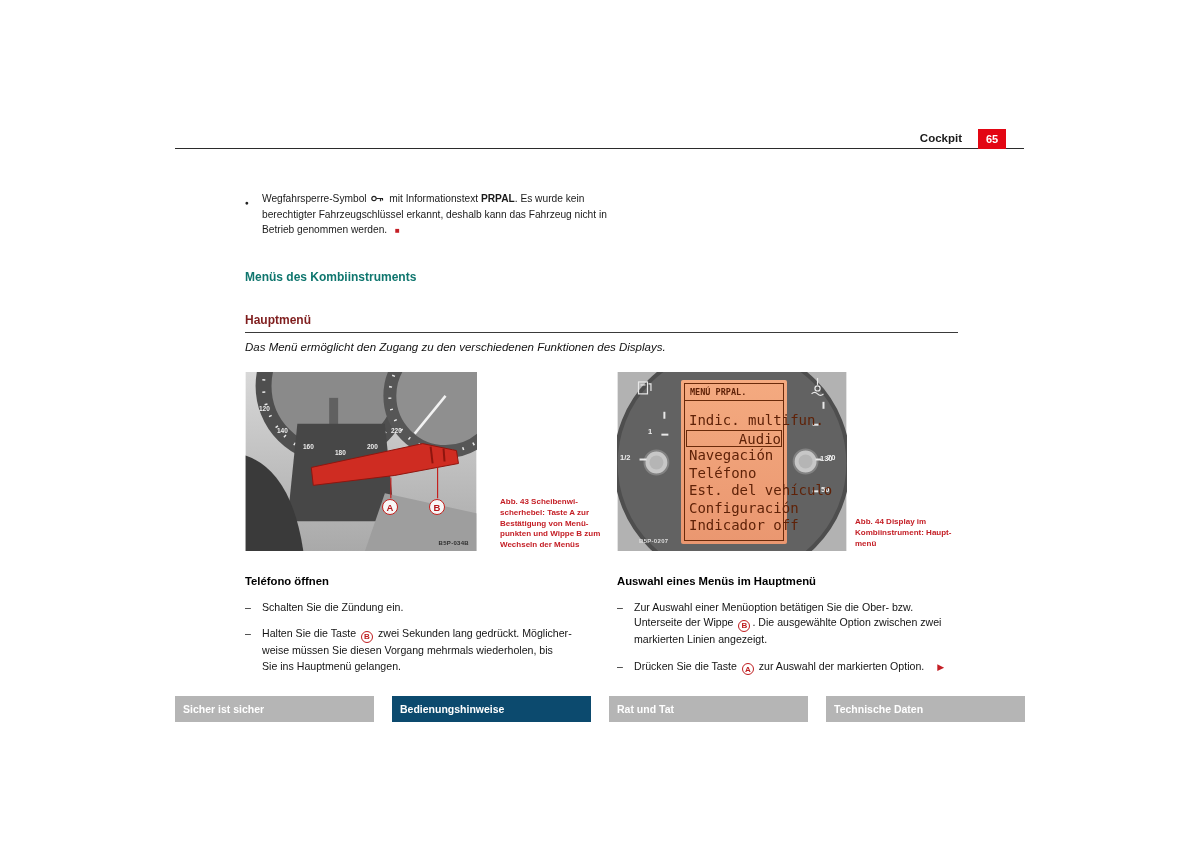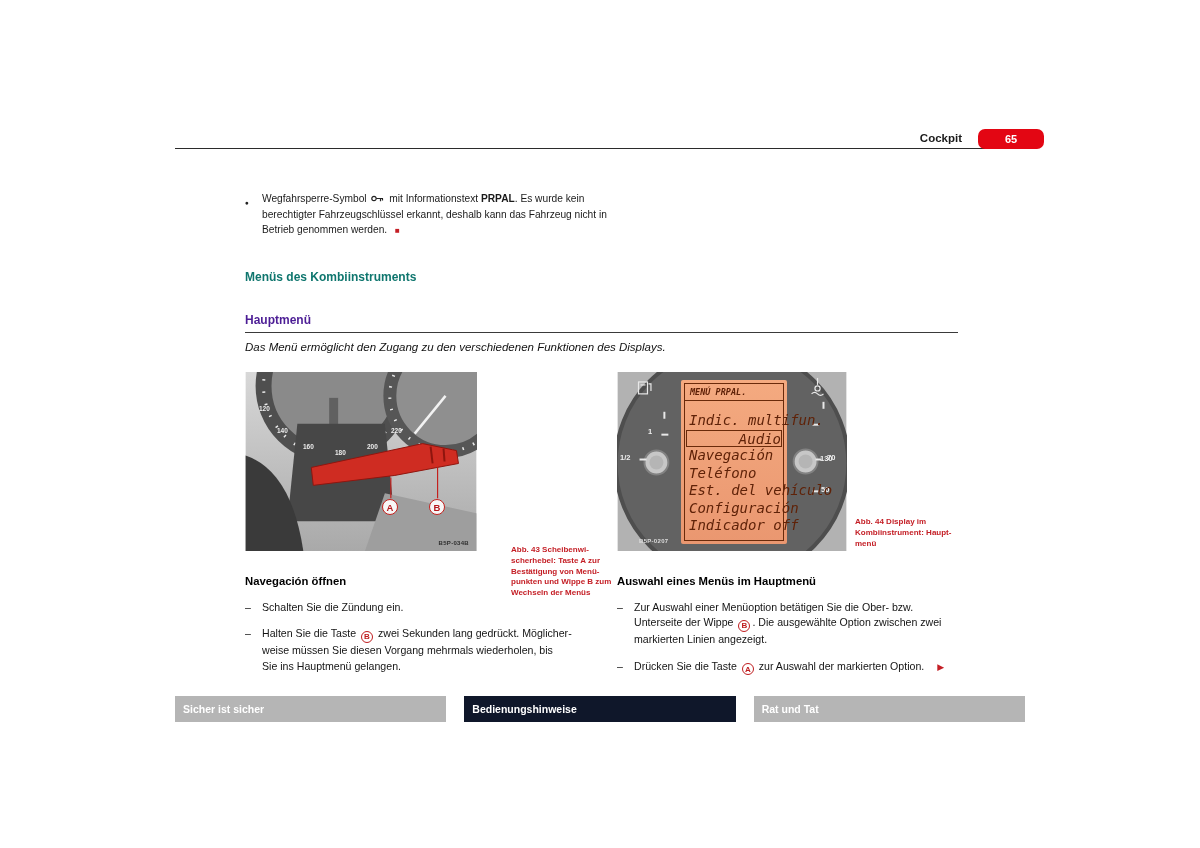--- a/index.html
+++ b/index.html
@@ -4,35 +4,35 @@
 <style>
   * { margin:0; padding:0; box-sizing:border-box; }
   html,body { background:#ffffff; }
   body { font-family:"Liberation Sans", sans-serif; }
   .page { position:relative; width:1200px; height:848px; background:#fff; overflow:hidden; }
 
   
   .header-rule { position:absolute; left:175px; top:148px; width:849px; height:1px; background:#2b2b2b; }
   .header-label { position:absolute; top:132px; left:872px; width:90px; text-align:right;
                   font-weight:bold; font-size:11.5px; color:#1a1a1a; }
-  .page-num { position:absolute; left:978px; top:129px; width:66px; height:20px; background:#e30613;
+  .page-num { position:absolute; left:978px; top:129px; width:28px; height:20px; background:#e30613;
               color:#fff; display:flex; align-items:center; justify-content:center;
-              font-size:11px; font-weight:bold;border-radius:7px; }
+              font-size:11px; font-weight:bold; }
 
   
   .note { position:absolute; left:245px; top:191px; width:420px; display:flex;
           font-size:10.2px; line-height:15px; color:#1a1a1a; }
   .dot { width:17px; flex:none; font-size:6.5px; padding-top:4px; color:#222; }
   .imm-icon { display:inline-block; vertical-align:-1px; margin:0 2px; }
   .end-square { color:#c41e25; font-size:8px; margin-left:5px; }
 
   
   .title { position:absolute; left:245px; top:270px; font-size:12px; font-weight:bold; color:#0f766e; }
   .subhead { position:absolute; left:245px; top:313px; width:713px; border-bottom:1px solid #3a3a3a; padding-bottom:5px; }
-  .subhead h2 { font-size:12px; font-weight:bold; color:#4c1d95; }
+  .subhead h2 { font-size:12px; font-weight:bold; color:#7f1d1d; }
   .intro { position:absolute; left:245px; top:341px; font-size:11.5px; font-style:italic; color:#111; }
 
   
   .fig { position:absolute; top:372px; height:179px; overflow:hidden; }
   .fig43 { left:245px; width:232px; }
   .fig44 { left:617px; width:230px; }
   .fig svg.decor { position:absolute; left:0; top:0; width:100%; height:100%; }
 
   .g43n { position:absolute; color:#ececec; font-size:6.5px; font-weight:bold; }
   .n1{left:14px;top:33px} .n2{left:32px;top:55px} .n3{left:58px;top:71px}
@@ -46,49 +46,49 @@
   .figcode { position:absolute; font-size:6px; letter-spacing:0.3px; font-weight:bold; }
   .code43 { right:8px; bottom:5px; color:#2e2e2e; }
   .code44 { left:22px; bottom:7px; color:#dcdcdc; }
 
   .fuel, .temp { position:absolute; color:#efefef; font-size:7.5px; font-weight:bold; }
   .fuel.full { left:31px; top:55px; } .fuel.half { left:3px; top:81px; }
   .temp.t130 { left:203px; top:46px;margin-top:36px; } .temp.t90 { left:210px; top:81px; } .temp.t50 { left:204px; top:113px; }
 
   .lcd { position:absolute; left:64px; top:8px; width:106px; height:164px;
          background:linear-gradient(180deg,#f4aa80,#ea9770); border-radius:2px;
-         font-family:"DejaVu Sans Mono", monospace; color:#5f2208;font-style:italic; }
+         font-family:"DejaVu Sans Mono", monospace; color:#5f2208; }
   .lcd-frame { position:absolute; left:3px; top:3px; right:3px; bottom:3px; border:1px solid #6a2a0a; }
   .lcd-title { height:17px; line-height:17px; padding-left:5px; font-size:8.5px; font-weight:bold;
                border-bottom:1px solid #6a2a0a; white-space:nowrap; }
   .lcd-items { margin-top:11px; }
   .lcd-item { height:17.5px; line-height:17.5px; padding-left:4px; font-size:14px; white-space:nowrap; }
   .lcd-item.selected { border:1px solid #6a2a0a; margin:0 1px; padding-left:3px;text-align:right; }
 
   .figcap { position:absolute; color:#c41e25; font-size:8px; font-weight:bold; line-height:10.8px; white-space:pre-line; }
-  .cap43 { left:511px; top:497px; width:112px;margin-top:48px; }
+  .cap43 { left:500px; top:497px; width:112px; }
   .cap44 { left:855px; top:517px; width:118px; }
 
   
   .col { position:absolute; top:574px; width:352px; font-size:10.6px; line-height:15.6px; color:#141414; }
   .col-left { left:245px; } .col-right { left:617px; }
   .col h3 { font-size:11.3px; font-weight:bold; color:#000; margin-bottom:10px; }
   .dash-item { display:flex; margin-bottom:11px; }
   .dash { width:17px; flex:none; }
   .itx { flex:1; }
   .circ-badge { display:inline-flex; width:12px; height:12px; border:1px solid #bf1d1f; border-radius:50%;
                 align-items:center; justify-content:center; font-size:8px; font-weight:bold;
                 color:#bf1d1f; vertical-align:-2px; margin:0 2px; background:#fff; }
   .next-arrow { color:#c41e25; font-size:9px; margin-left:10px; }
 
   
   .footer { position:absolute; left:175px; top:696px; width:850px; height:26px; display:flex; gap:18px; }
   .ftab { flex:1; background:#b5b5b5; color:#fff; font-size:10.5px; font-weight:bold;
           display:flex; align-items:center; padding-left:8px; }
-  .ftab.active { background:#0f172a; }
+  .ftab.active { background:#0c4a6e; }
 </style>
 </head>
 <body>
 
 <div class="page">
 
   <div class="header-rule"></div>
   <div class="header-label">Cockpit</div>
   <div class="page-num">
     <span>65</span>
@@ -208,21 +208,21 @@
         </div>
       </div>
     </div>
     <span class="figcode code44">B5P-0207</span>
   </div>
   <div class="figcap cap44">Abb. 44   Display im
 Kombiinstrument: Haupt-
 menü</div>
 
   <div class="col col-left">
-    <h3>Navegación öffnen</h3>
+    <h3>Teléfono öffnen</h3>
     <div class="dash-item">
       <span class="dash">–</span>
       <div class="itx">Schalten Sie die Zündung ein.</div>
     </div>
     <div class="dash-item">
       <span class="dash">–</span>
       <div class="itx">Halten Sie die Taste <span class="circ-badge">B</span> zwei Sekunden lang gedrückt. Möglicher-<br>weise müssen Sie diesen Vorgang mehrmals wiederholen, bis<br>Sie ins Hauptmenü gelangen.</div>
     </div>
   </div>
 
@@ -235,15 +235,16 @@
     <div class="dash-item">
       <span class="dash">–</span>
       <div class="itx">Drücken Sie die Taste <span class="circ-badge">A</span> zur Auswahl der markierten Option. <span class="next-arrow">▶</span></div>
     </div>
   </div>
 
   <div class="footer">
     <div class="ftab">Sicher ist sicher</div>
     <div class="ftab active">Bedienungshinweise</div>
     <div class="ftab">Rat und Tat</div>
+    <div class="ftab">Technische Daten</div>
   </div>
 
 </div>
 
 </body></html>

